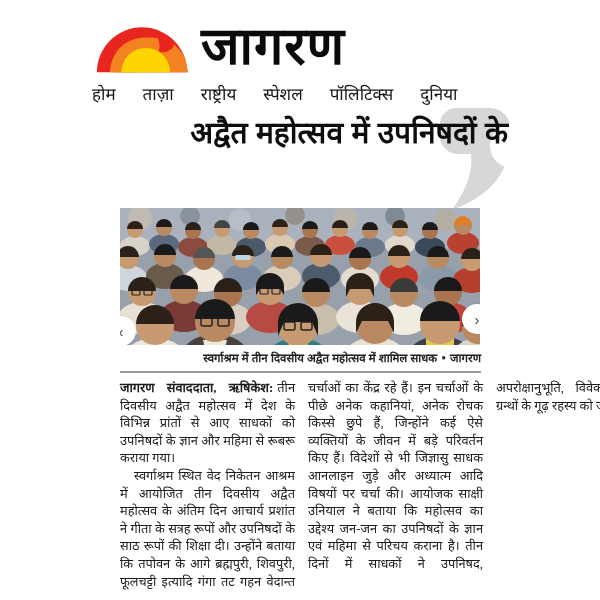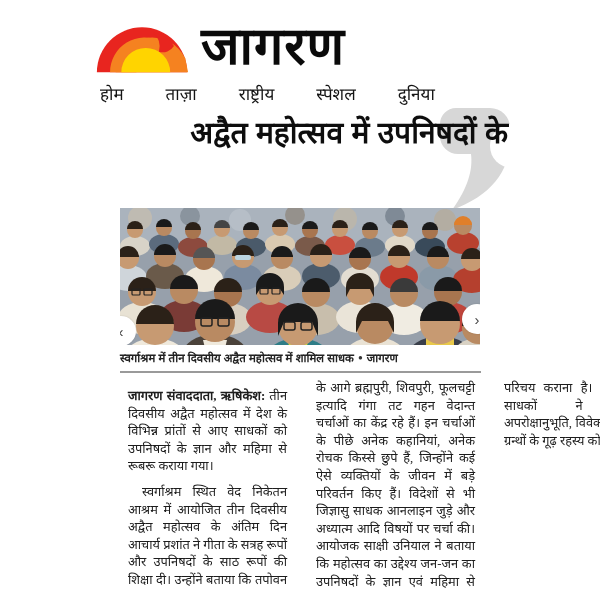--- a/index.html
+++ b/index.html
@@ -11,21 +11,21 @@
 
   
   .masthead{left:95px;top:14px;height:64px;display:flex;align-items:center;gap:12px;cursor:pointer;}
   .sun-logo{width:94px;height:62px;display:block;}
   .wordmark{
     font-size:52px;font-weight:800;color:#0a0a0a;letter-spacing:1px;line-height:62px;
     font-family:"DejaVu Sans","Liberation Sans",sans-serif;
   }
 
   
-  .main-nav{left:100px;top:82px;display:flex;gap:42px;}
+  .main-nav{left:92px;top:82px;display:flex;gap:27px;}
   .nav-item{font-size:17px;color:#141414;cursor:pointer;white-space:nowrap;}
 
   
   .quote-watermark{left:438px;top:106px;width:74px;height:106px;z-index:0;}
   .headline{
     left:100px;top:112px;width:408px;z-index:1;
     font-size:30px;line-height:41px;font-weight:700;color:#0d0d0d;
   }
   .headline span{display:block;}
 
@@ -36,32 +36,32 @@
     width:30px;height:30px;border-radius:50%;background:#ffffff;border:none;
     position:absolute;display:flex;align-items:center;justify-content:center;
     font-size:15px;color:#444;cursor:pointer;padding:0;line-height:1;
     box-shadow:0 0 2px rgba(0,0,0,.15);
   }
   .carousel-prev{left:-14px;top:108px;}
   .carousel-next{right:-12px;top:96px;}
 
   
   .caption-row{left:120px;top:350px;width:361px;font-size:11.5px;font-weight:700;color:#222;
-    display:flex;align-items:center;gap:4px;white-space:nowrap;}
+    display:flex;align-items:center;gap:4px;white-space:nowrap;justify-content:flex-end;}
   .credit-dot{font-size:8px;color:#333;}
   .divider{left:120px;top:371px;width:361px;height:0;border-top:2px solid #9a9a9a;}
 
   
   .article-body{
     left:120px;top:380px;width:363px;height:222px;
     column-count:2;column-gap:13px;
     font-family:"Liberation Serif","DejaVu Serif",serif;
     font-size:12.8px;line-height:17.6px;text-align:justify;color:#1d1d1d;
   }
-  .article-body p{margin:8px;}
+  .article-body p{margin:0;}
   .article-body p + p{text-indent:14px;}
   .byline{font-weight:700;margin-right:4px;}
 </style>
 </head>
 <body>
 
 <div class="abs masthead">
   <svg class="sun-logo" viewBox="0 0 100 64">
     <path d="M2,60 A48,48 0 0 1 98,60 Z" fill="#e8251f"></path>
     <path d="M22,60 A39,39 0 0 1 96,45 L99,60 Z" fill="#f58220"></path>
@@ -70,20 +70,21 @@
     <path d="M62,18 a30,30 0 0 1 22,14 a14,14 0 0 1 -16,6 a20,20 0 0 0 -6,-20 Z" fill="#e8251f"></path>
   </svg>
   <div class="wordmark">जागरण</div>
 </div>
 
 <nav class="abs main-nav">
   <span class="nav-item">होम</span>
   <span class="nav-item">ताज़ा</span>
   <span class="nav-item">राष्ट्रीय</span>
   <span class="nav-item">स्पेशल</span>
+  <span class="nav-item">पॉलिटिक्स</span>
   <span class="nav-item">दुनिया</span>
 </nav>
 
 <svg class="abs quote-watermark" viewBox="0 0 74 106">
   <path d="M18,2 H52 A20,20 0 0 1 72,22 V34 C72,66 52,90 14,104 C30,82 35,64 33,48 H20 A18,18 0 0 1 2,30 V18 A16,16 0 0 1 18,2 Z" fill="#d7d7d7"></path>
   <circle cx="74" cy="40" r="22" fill="#ffffff"></circle>
 </svg>
 
 <h1 class="abs headline" style="margin:0;text-align:right;">
   <span>अद्वैत महोत्सव में उपनिषदों के</span>

